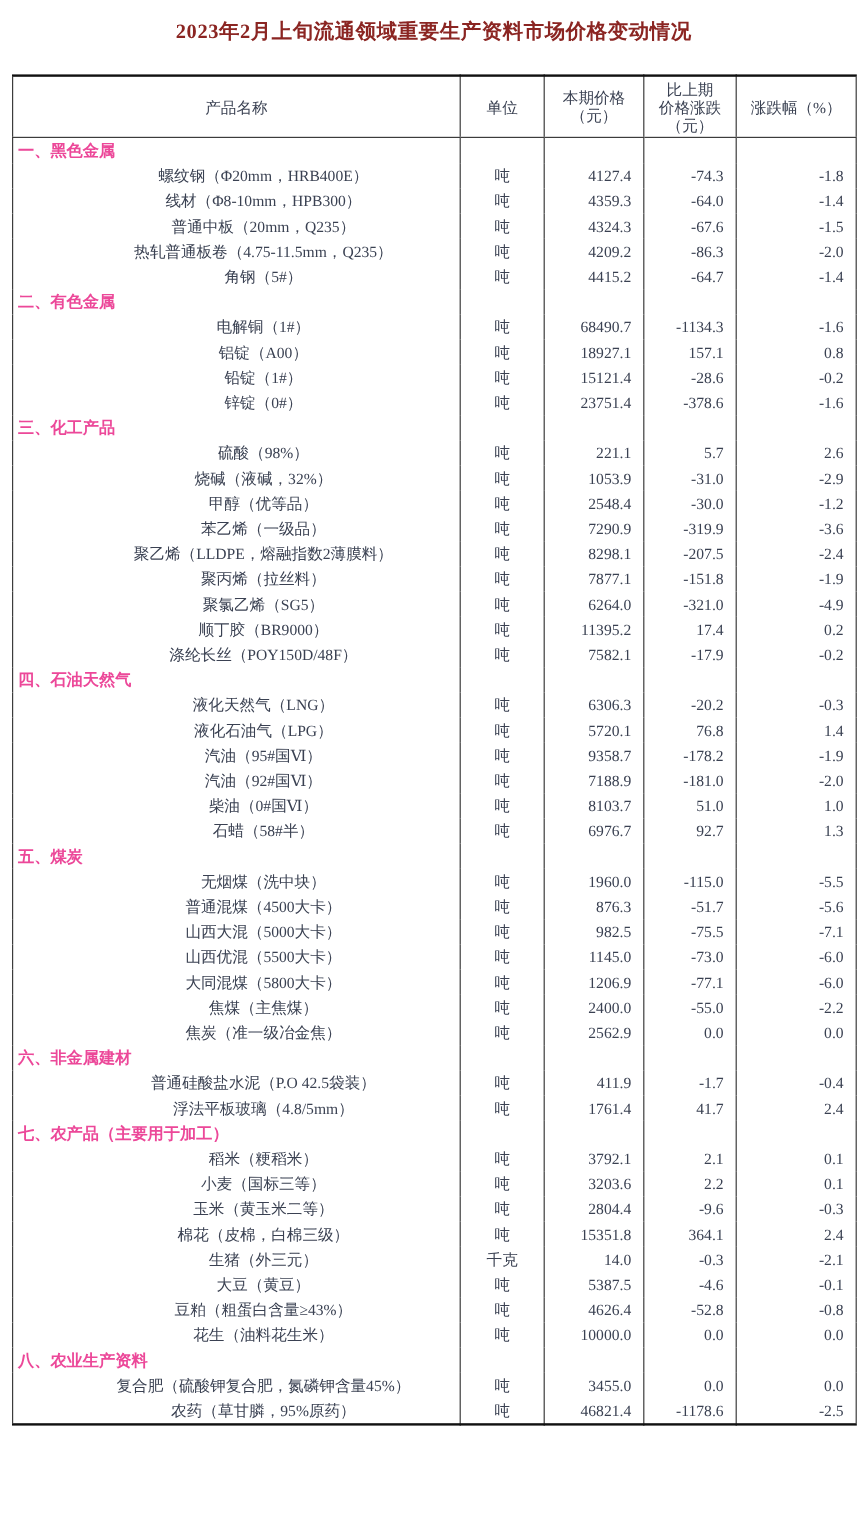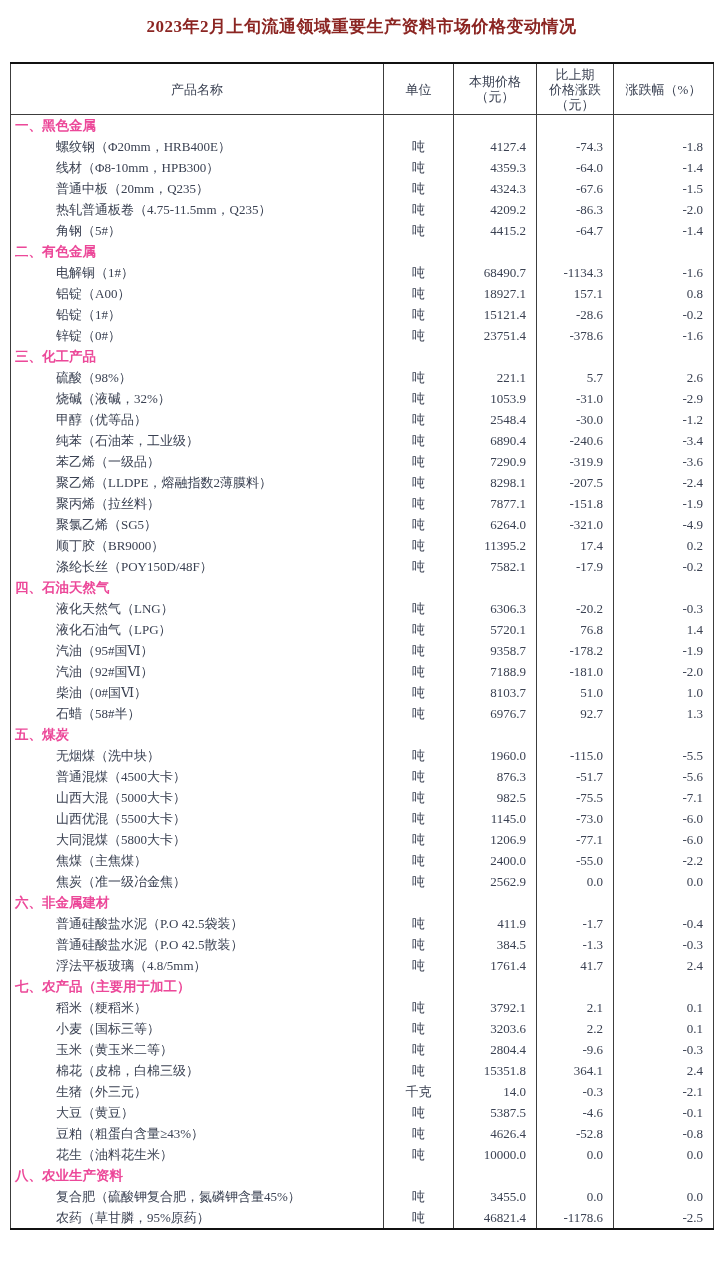--- a/index.html
+++ b/index.html
@@ -67,21 +67,21 @@
     white-space: nowrap;
   }
   tbody td:first-child { border-left: none; }
 
   tr.section-row td.product {
     font-weight: bold;
     color: #ec4899;
     padding-left: 4px;
     font-size: 13.5px;
   }
-  tr.product-row td.product { padding-left: 45px; }
+  tr.product-row td.product { padding-left: 45px; text-align: center; }
   td.unit   { text-align: center; }
   td.price, td.change, td.pct { text-align: right; padding-right: 10px; }
 </style>
 </head>
 <body>
 
 <div class="page">
 
   <div class="title">2023年2月上旬流通领域重要生产资料市场价格变动情况</div>
 
@@ -205,27 +205,20 @@
           <td class="pct">-2.9</td>
         </tr>
         <tr class="product-row">
           <td class="product">甲醇（优等品）</td>
           <td class="unit">吨</td>
           <td class="price">2548.4</td>
           <td class="change">-30.0</td>
           <td class="pct">-1.2</td>
         </tr>
         <tr class="product-row">
-          <td class="product">纯苯（石油苯，工业级）</td>
-          <td class="unit">吨</td>
-          <td class="price">6890.4</td>
-          <td class="change">-240.6</td>
-          <td class="pct">-3.4</td>
-        </tr>
-        <tr class="product-row">
           <td class="product">苯乙烯（一级品）</td>
           <td class="unit">吨</td>
           <td class="price">7290.9</td>
           <td class="change">-319.9</td>
           <td class="pct">-3.6</td>
         </tr>
         <tr class="product-row">
           <td class="product">聚乙烯（LLDPE，熔融指数2薄膜料）</td>
           <td class="unit">吨</td>
           <td class="price">8298.1</td>
@@ -371,27 +364,20 @@
           <td class="price"></td>
           <td class="change"></td>
           <td class="pct"></td>
         </tr>
         <tr class="product-row">
           <td class="product">普通硅酸盐水泥（P.O 42.5袋装）</td>
           <td class="unit">吨</td>
           <td class="price">411.9</td>
           <td class="change">-1.7</td>
           <td class="pct">-0.4</td>
-        </tr>
-        <tr class="product-row">
-          <td class="product">普通硅酸盐水泥（P.O 42.5散装）</td>
-          <td class="unit">吨</td>
-          <td class="price">384.5</td>
-          <td class="change">-1.3</td>
-          <td class="pct">-0.3</td>
         </tr>
         <tr class="product-row">
           <td class="product">浮法平板玻璃（4.8/5mm）</td>
           <td class="unit">吨</td>
           <td class="price">1761.4</td>
           <td class="change">41.7</td>
           <td class="pct">2.4</td>
         </tr>
         <tr class="section-row">
           <td class="product">七、农产品（主要用于加工）</td>

